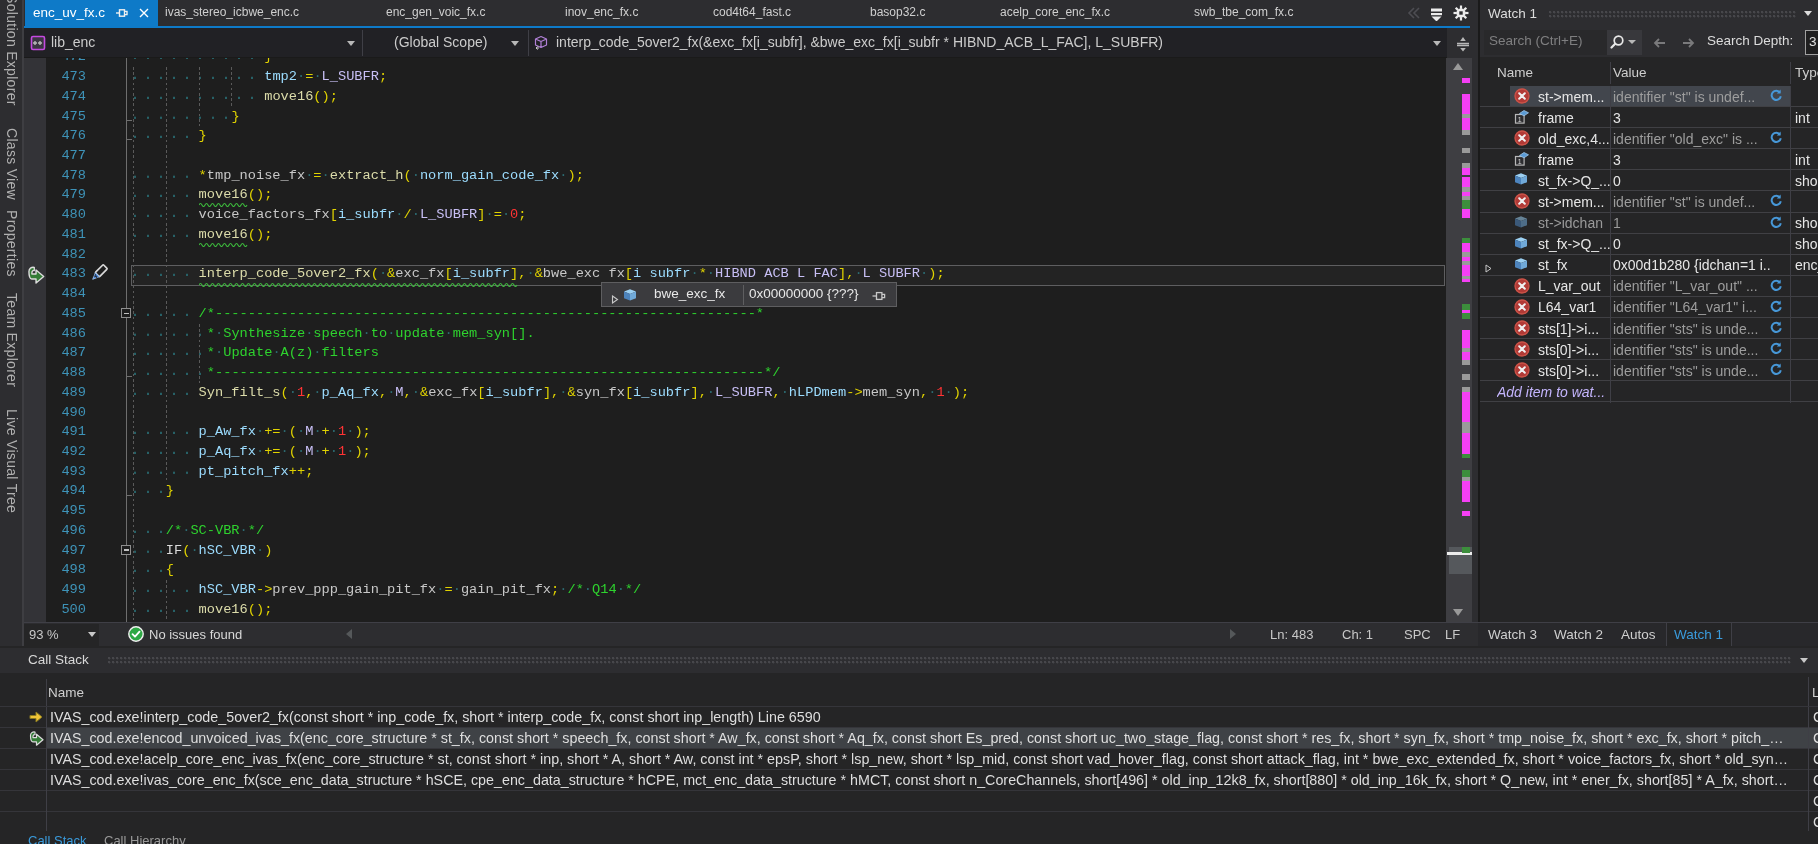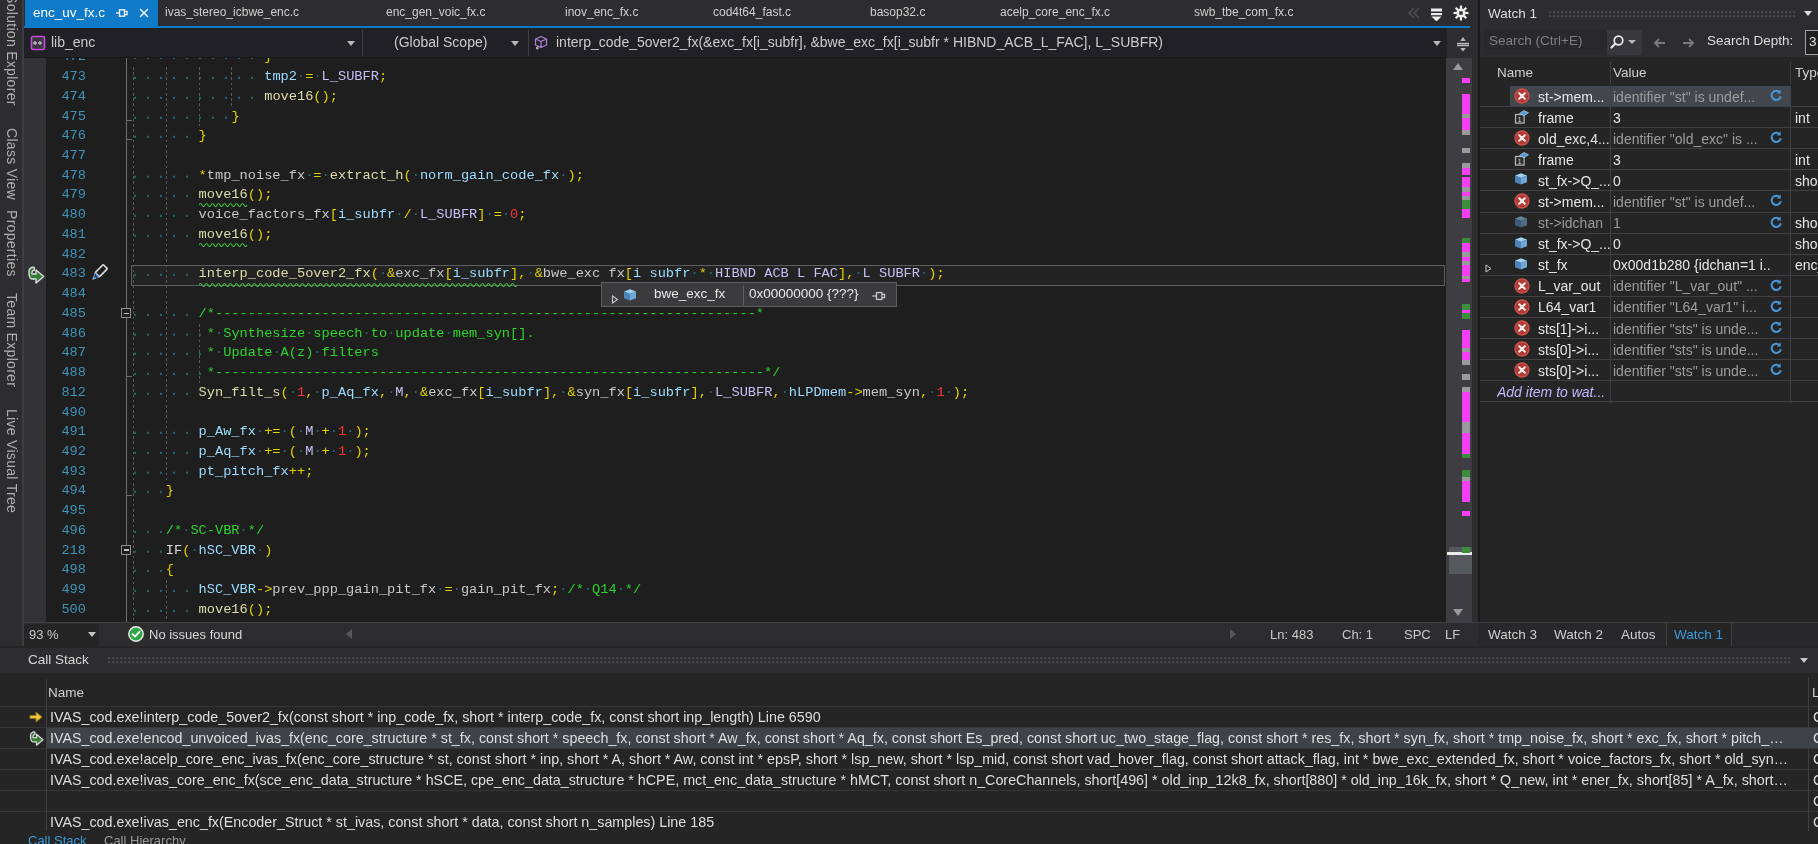--- a/index.html
+++ b/index.html
@@ -166,29 +166,29 @@
         <div class="cl">479</div>
         <div class="cl">480</div>
         <div class="cl">481</div>
         <div class="cl">482</div>
         <div class="cl">483</div>
         <div class="cl">484</div>
         <div class="cl">485</div>
         <div class="cl">486</div>
         <div class="cl">487</div>
         <div class="cl">488</div>
-        <div class="cl">812</div>
+        <div class="cl">489</div>
         <div class="cl">490</div>
         <div class="cl">491</div>
         <div class="cl">492</div>
         <div class="cl">493</div>
         <div class="cl">494</div>
         <div class="cl">495</div>
         <div class="cl">496</div>
-        <div class="cl">218</div>
+        <div class="cl">497</div>
         <div class="cl">498</div>
         <div class="cl">499</div>
         <div class="cl">500</div>
       </div>
   <div id="stmtbox"></div>
   <div id="code"><div class="cl"><span class="ws" style="width:131.2px"></span><span class="y">}</span></div><div class="cl"><span class="ws" style="width:131.2px"></span><span class="b">tmp2</span><span class="s">·</span><span class="y">=</span><span class="s">·</span><span class="m">L_SUBFR</span><span class="y">;</span></div><div class="cl"><span class="ws" style="width:131.2px"></span><span class="f">move16</span><span class="y">();</span></div><div class="cl"><span class="ws" style="width:98.4px"></span><span class="y">}</span></div><div class="cl"><span class="ws" style="width:65.6px"></span><span class="y">}</span></div><div class="cl"></div><div class="cl"><span class="ws" style="width:65.6px"></span><span class="y">*</span><span class="g">tmp_noise_fx</span><span class="s">·</span><span class="y">=</span><span class="s">·</span><span class="f">extract_h</span><span class="y">(</span><span class="s">·</span><span class="b">norm_gain_code_fx</span><span class="s">·</span><span class="y">);</span></div><div class="cl"><span class="ws" style="width:65.6px"></span><span class="f sq">move16</span><span class="y">();</span></div><div class="cl"><span class="ws" style="width:65.6px"></span><span class="g">voice_factors_fx</span><span class="y">[</span><span class="b">i_subfr</span><span class="s">·</span><span class="y">/</span><span class="s">·</span><span class="m">L_SUBFR</span><span class="y">]</span><span class="s">·</span><span class="y">=</span><span class="s">·</span><span class="r">0</span><span class="y">;</span></div><div class="cl"><span class="ws" style="width:65.6px"></span><span class="f sq">move16</span><span class="y">();</span></div><div class="cl"></div><div class="cl"><span class="ws" style="width:65.6px"></span><span class="f">interp_code_5over2_fx</span><span class="y">(</span><span class="s">·</span><span class="y">&amp;</span><span class="g">exc_fx</span><span class="y">[</span><span class="b">i_subfr</span><span class="y">],</span><span class="s">·</span><span class="y">&amp;</span><span class="g">bwe_exc</span><span class="n"> </span><span class="g">fx</span><span class="y">[</span><span class="b">i</span><span class="n"> </span><span class="b">subfr</span><span class="s">·</span><span class="y">*</span><span class="s">·</span><span class="m">HIBND</span><span class="n"> </span><span class="m">ACB</span><span class="n"> </span><span class="m">L</span><span class="n"> </span><span class="m">FAC</span><span class="y">],</span><span class="s">·</span><span class="m">L</span><span class="n"> </span><span class="m">SUBFR</span><span class="s">·</span><span class="y">);</span></div><div class="cl"></div><div class="cl"><span class="ws" style="width:65.6px"></span><span class="c">/*------------------------------------------------------------------*</span></div><div class="cl"><span class="ws" style="width:73.8px"></span><span class="c">*</span><span class="s">·</span><span class="c">Synthesize</span><span class="s">·</span><span class="c">speech</span><span class="s">·</span><span class="c">to</span><span class="s">·</span><span class="c">update</span><span class="s">·</span><span class="c">mem_syn[].</span></div><div class="cl"><span class="ws" style="width:73.8px"></span><span class="c">*</span><span class="s">·</span><span class="c">Update</span><span class="s">·</span><span class="c">A(z)</span><span class="s">·</span><span class="c">filters</span></div><div class="cl"><span class="ws" style="width:73.8px"></span><span class="c">*-------------------------------------------------------------------*/</span></div><div class="cl"><span class="ws" style="width:65.6px"></span><span class="f">Syn_filt_s</span><span class="y">(</span><span class="s">·</span><span class="r">1</span><span class="y">,</span><span class="s">·</span><span class="b">p_Aq_fx</span><span class="y">,</span><span class="s">·</span><span class="m">M</span><span class="y">,</span><span class="s">·</span><span class="y">&amp;</span><span class="g">exc_fx</span><span class="y">[</span><span class="b">i_subfr</span><span class="y">],</span><span class="s">·</span><span class="y">&amp;</span><span class="g">syn_fx</span><span class="y">[</span><span class="b">i_subfr</span><span class="y">],</span><span class="s">·</span><span class="m">L_SUBFR</span><span class="y">,</span><span class="s">·</span><span class="b">hLPDmem</span><span class="y">-&gt;</span><span class="g">mem_syn</span><span class="y">,</span><span class="s">·</span><span class="r">1</span><span class="s">·</span><span class="y">);</span></div><div class="cl"></div><div class="cl"><span class="ws" style="width:65.6px"></span><span class="b">p_Aw_fx</span><span class="s">·</span><span class="y">+=</span><span class="s">·</span><span class="y">(</span><span class="s">·</span><span class="m">M</span><span class="s">·</span><span class="y">+</span><span class="s">·</span><span class="r">1</span><span class="s">·</span><span class="y">);</span></div><div class="cl"><span class="ws" style="width:65.6px"></span><span class="b">p_Aq_fx</span><span class="s">·</span><span class="y">+=</span><span class="s">·</span><span class="y">(</span><span class="s">·</span><span class="m">M</span><span class="s">·</span><span class="y">+</span><span class="s">·</span><span class="r">1</span><span class="s">·</span><span class="y">);</span></div><div class="cl"><span class="ws" style="width:65.6px"></span><span class="b">pt_pitch_fx</span><span class="y">++;</span></div><div class="cl"><span class="ws" style="width:32.8px"></span><span class="y">}</span></div><div class="cl"></div><div class="cl"><span class="ws" style="width:32.8px"></span><span class="c">/*</span><span class="s">·</span><span class="c">SC-VBR</span><span class="s">·</span><span class="c">*/</span></div><div class="cl"><span class="ws" style="width:32.8px"></span><span class="w">IF</span><span class="y">(</span><span class="s">·</span><span class="b">hSC_VBR</span><span class="s">·</span><span class="y">)</span></div><div class="cl"><span class="ws" style="width:32.8px"></span><span class="y">{</span></div><div class="cl"><span class="ws" style="width:65.6px"></span><span class="b">hSC_VBR</span><span class="y">-&gt;</span><span class="g">prev_ppp_gain_pit_fx</span><span class="s">·</span><span class="y">=</span><span class="s">·</span><span class="g">gain_pit_fx</span><span class="y">;</span><span class="s">·</span><span class="c">/*</span><span class="s">·</span><span class="c">Q14</span><span class="s">·</span><span class="c">*/</span></div><div class="cl"><span class="ws" style="width:65.6px"></span><span class="f">move16</span><span class="y">();</span></div></div>
 </div>
 
 <div style="position:absolute;left:0px;top:58px;width:1447px;height:564px;overflow:hidden;pointer-events:none">
 <div style="position:relative;width:100%;height:100%">
@@ -590,21 +590,20 @@
           <span class="csic"></span>
           <span class="cstxt">IVAS_cod.exe!ivas_core_enc_fx(sce_enc_data_structure * hSCE, cpe_enc_data_structure * hCPE, mct_enc_data_structure * hMCT, const short n_CoreChannels, short[496] * old_inp_12k8_fx, short[880] * old_inp_16k_fx, short * Q_new, int * ener_fx, short[85] * A_fx, short[85] * Aw_fx) Line 401</span>
           <span class="cslang">C</span>
         </div>
 <div class="csr">
           <span class="csic"></span>
           <span class="cslang">C</span>
         </div>
 <div class="csr">
           <span class="csic"></span>
-          <span class="cstxt">IVAS_cod.exe!ivas_enc_fx(Encoder_Struct * st_ivas, const short * data, const short n_samples) Line 185</span>
           <span class="cslang">C</span>
         </div>
   </div>
   <div style="position:absolute;left:1808px;top:60px;width:1px;height:127px;background:#3f3f46"></div>
   <div style="position:absolute;left:46px;top:33px;width:1px;height:153px;background:#3f3f46"></div>
   <div style="position:absolute;left:0px;top:60px;width:1818px;height:1px;background:#35353a"></div>
   <div style="position:absolute;left:100px;top:186px;width:114px;height:12px;border:1px solid #3f3f46;border-bottom:none"></div>
   <div id="cstabs">
     <span style="position:absolute;left:28px;top:2px;color:#3a9bdc">Call Stack</span>
     <span style="position:absolute;left:104px;top:2px;color:#9a9a9a">Call Hierarchy</span>

